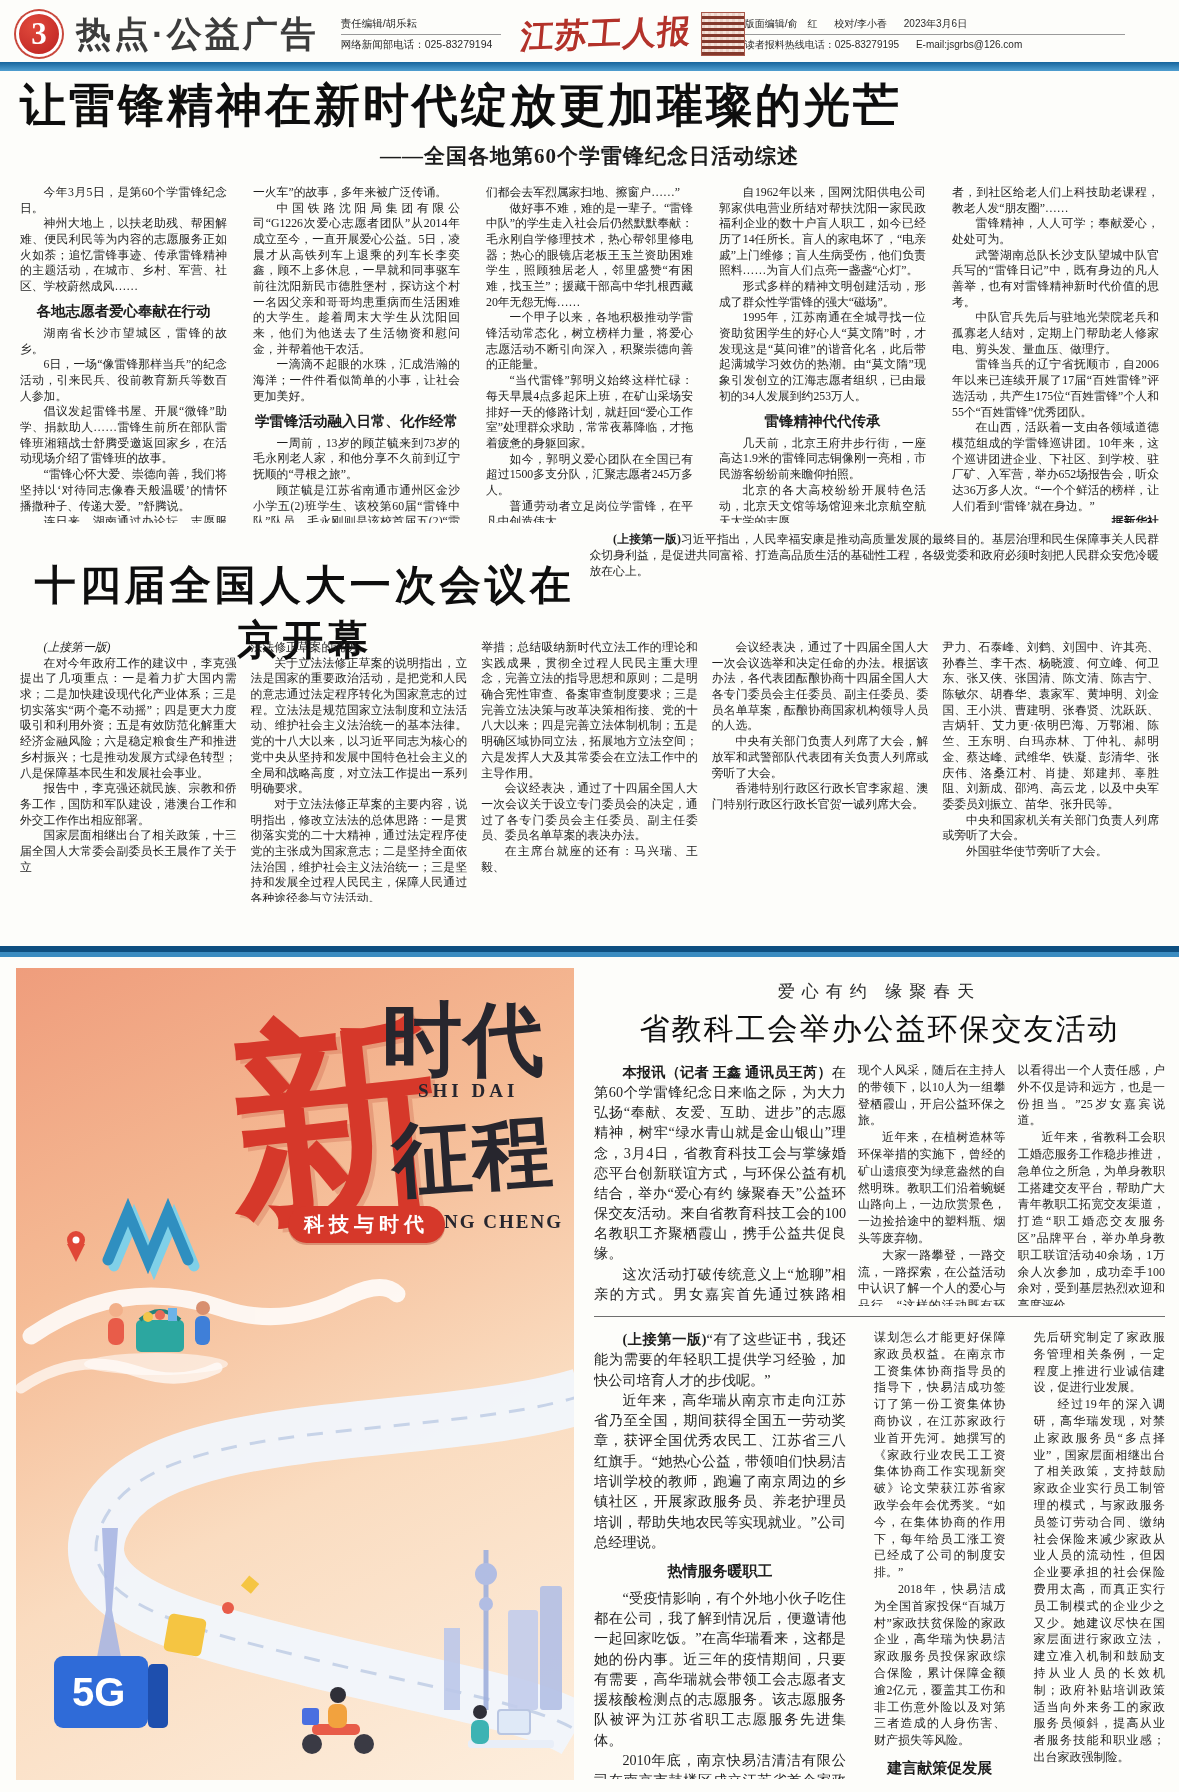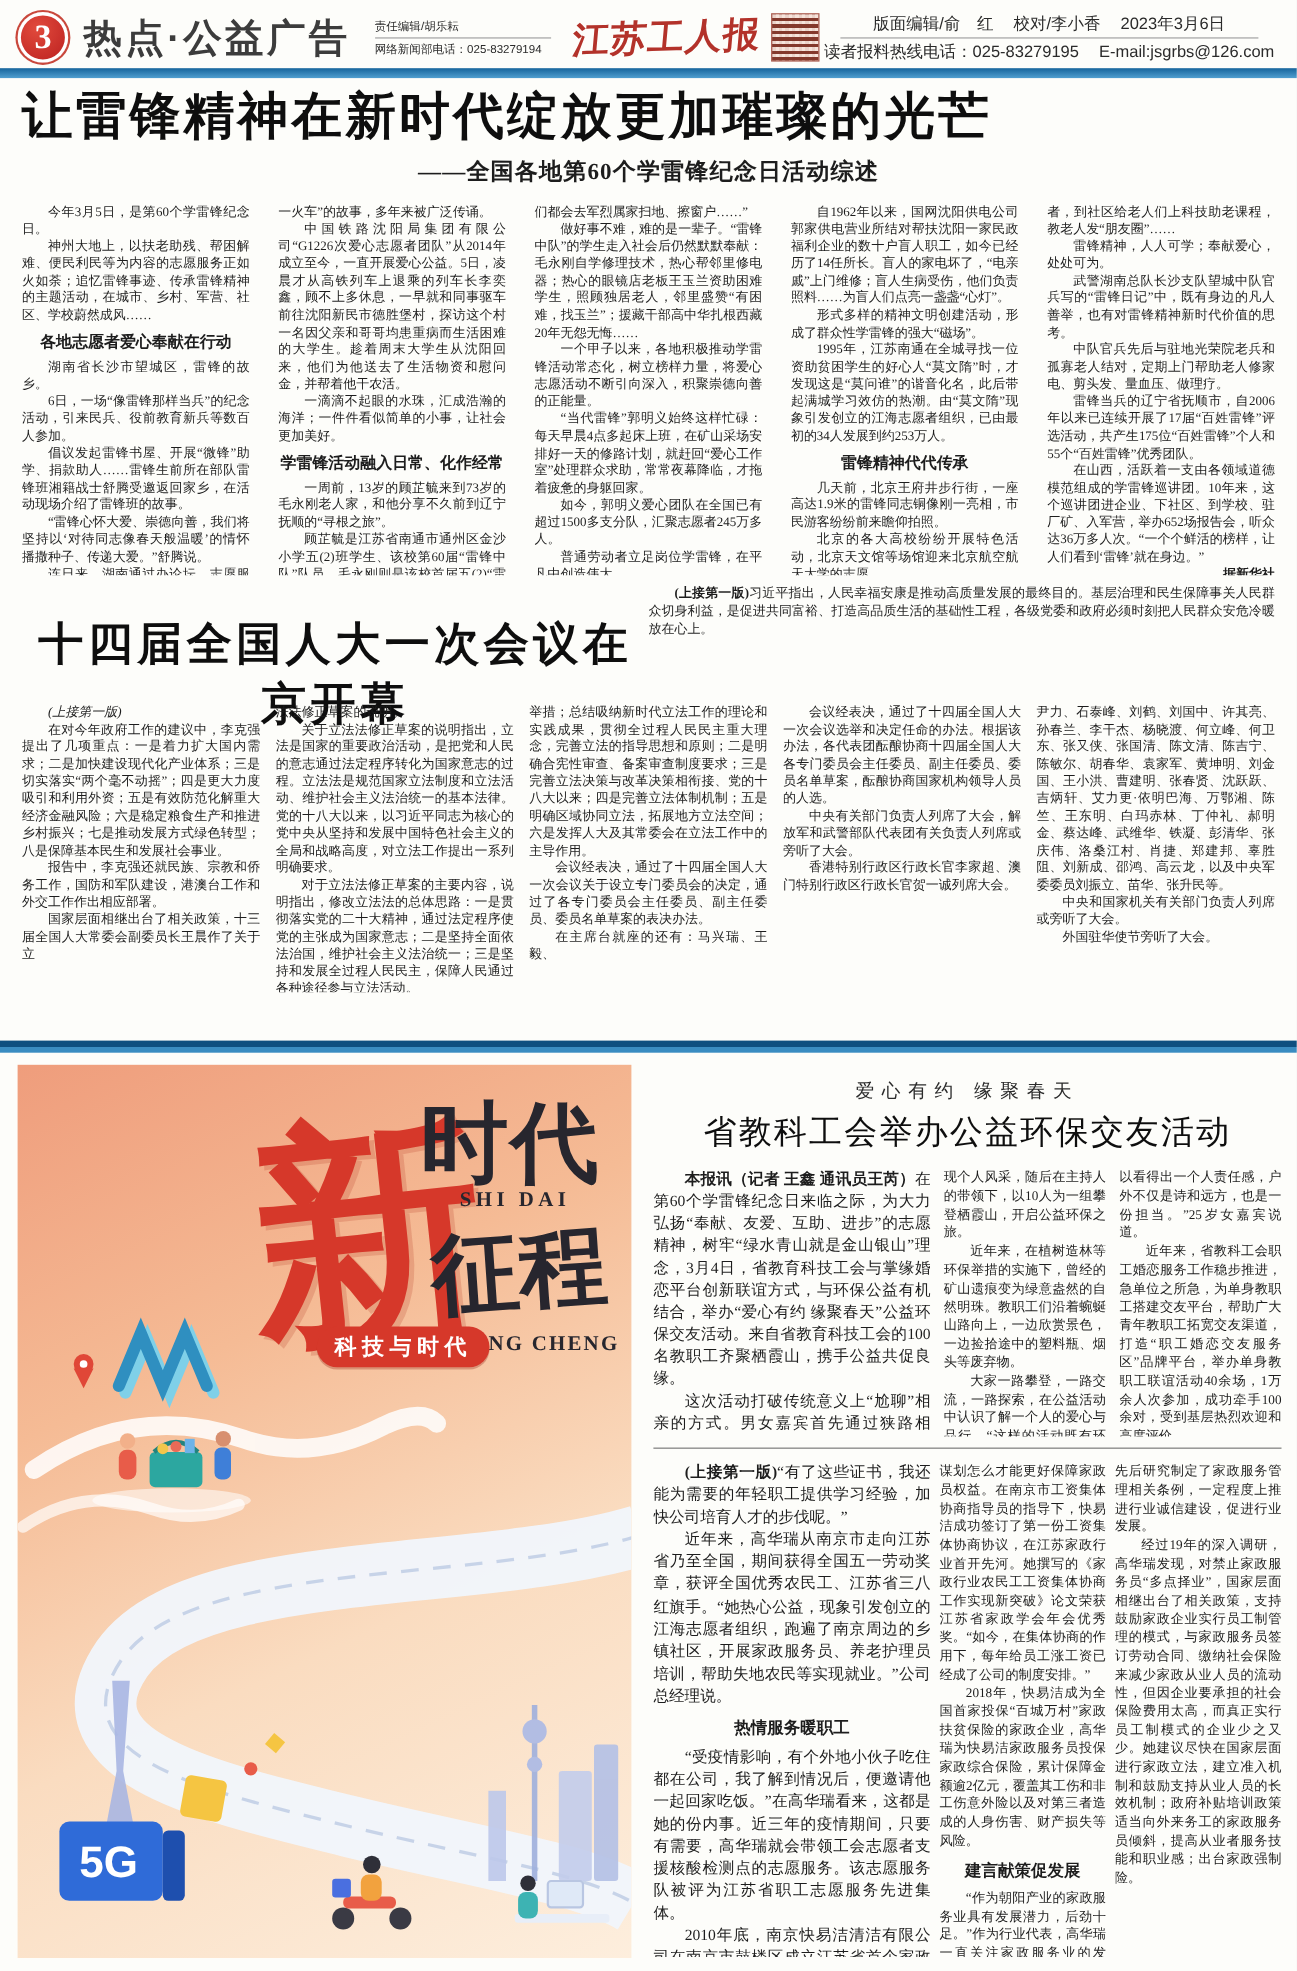--- a/index.html
+++ b/index.html
@@ -16,21 +16,21 @@
              color:#3c3c3c;letter-spacing:3px;margin-left:14px;white-space:nowrap;}
   .edblock{margin-left:22px;font-size:10.5px;color:#2a2a2a;font-family:"Liberation Sans",sans-serif;width:160px;}
   .edblock .l1{padding-bottom:3px;border-bottom:1px solid #9a9a9a;}
   .edblock .l2{padding-top:3px;}
   .masthead{margin-left:20px;font-size:33px;font-weight:bold;color:#b3322a;white-space:nowrap;
             transform:skewX(-7deg) rotate(-2deg);letter-spacing:1px;}
   .qr{width:44px;height:44px;margin-left:10px;border:1px solid #a9584a;
       background:
         repeating-linear-gradient(0deg,#84392c 0 3px,rgba(246,228,219,.9) 3px 6px),
         repeating-linear-gradient(90deg,#84392c 0 3px,#f6e4db 3px 6px);}
-  .hdrinfo{flex:1;text-align:center;font-size:15px;color:#2a2a2a;font-family:"Liberation Sans",sans-serif;}
+  .hdrinfo{flex:1;text-align:left;font-size:10px;color:#2a2a2a;font-family:"Liberation Sans",sans-serif;}
   .hdrinfo .l1{padding-bottom:3px;border-bottom:1px solid #9a9a9a;display:inline-block;min-width:380px;}
   .hdrinfo .l2{padding-top:3px;}
   .hdrinfo b{font-weight:normal;margin-left:14px;}
   .bluebar{position:absolute;top:62px;left:0;right:0;height:9px;background:linear-gradient(180deg,#16649c,#509fd0);}
 
   
   .col{text-align:justify;overflow:hidden;}
   .col p{text-indent:2em;}
   .col p.cont{text-indent:0;}
   .col p.attr{text-align:right;text-indent:0;font-weight:bold;}
@@ -78,21 +78,21 @@
   
   .bright{flex:1;}
   .kicker{font-family:"Liberation Sans",sans-serif;font-size:17px;letter-spacing:7px;text-align:center;
           color:#2b2b2b;margin-top:12px;}
   .a3head{font-family:"Liberation Sans","DejaVu Sans",sans-serif;font-size:30px;font-weight:400;
           text-align:center;letter-spacing:2px;margin-top:6px;color:#0e0e0e;}
   .cols3{display:flex;gap:12px;margin-top:12px;height:244px;}
   .cols3 .col:first-child{width:252px;flex:none;font-size:14.2px;line-height:1.42;}
   .cols3 .col{flex:1;font-size:12px;line-height:1.4;}
   .rule{border-top:1px solid #6f6f6f;margin-top:10px;}
-  .cols4{display:flex;gap:8px;margin-top:12px;height:450px;}
+  .cols4{display:flex;gap:28px;margin-top:12px;height:450px;}
   .cols4 .col:first-child{width:252px;flex:none;font-size:14.2px;line-height:1.43;}
   .cols4 .col{flex:1;font-size:12px;line-height:1.4;}
   .bright h3{font-size:15px;margin:8px 0 6px;}
 </style>
 </head>
 <body>
 
 <div class="page">
 
   <div class="hdr">
@@ -303,21 +303,21 @@
           </div>
           <div class="col">
             <p class="cont">以看得出一个人责任感，户外不仅是诗和远方，也是一份担当。”25岁女嘉宾说道。</p>
             <p>近年来，省教科工会职工婚恋服务工作稳步推进，急单位之所急，为单身教职工搭建交友平台，帮助广大青年教职工拓宽交友渠道，打造“职工婚恋交友服务区”品牌平台，举办单身教职工联谊活动40余场，1万余人次参加，成功牵手100余对，受到基层热烈欢迎和高度评价。</p>
           </div>
         </div>
       <div class="rule"></div>
       <div class="cols4">
           <div class="col">
             <p><b>(上接第一版)</b>“有了这些证书，我还能为需要的年轻职工提供学习经验，加快公司培育人才的步伐呢。”</p>
-            <p>近年来，高华瑞从南京市走向江苏省乃至全国，期间获得全国五一劳动奖章，获评全国优秀农民工、江苏省三八红旗手。“她热心公益，现象引发创立的江海志愿者组织，跑遍了南京周边的乡镇社区，开展家政服务员、养老护理员培训，帮助失地农民等实现就业。”公司总经理说。</p>
+            <p>近年来，高华瑞从南京市走向江苏省乃至全国，期间获得全国五一劳动奖章，获评全国优秀农民工、江苏省三八红旗手。“她热心公益，带领咱们快易洁培训学校的教师，跑遍了南京周边的乡镇社区，开展家政服务员、养老护理员培训，帮助失地农民等实现就业。”公司总经理说。</p>
             <h3>热情服务暖职工</h3>
             <p>“受疫情影响，有个外地小伙子吃住都在公司，我了解到情况后，便邀请他一起回家吃饭。”在高华瑞看来，这都是她的份内事。近三年的疫情期间，只要有需要，高华瑞就会带领工会志愿者支援核酸检测点的志愿服务。该志愿服务队被评为江苏省职工志愿服务先进集体。</p>
             <p>2010年底，南京快易洁清洁有限公司在南京市鼓楼区成立江苏省首个家政行业企业工会，高华瑞当选工会主席，她立志做家政服务员们最贴心的“娘家人”。</p>
           </div>
           <div class="col">
             <p class="cont">谋划怎么才能更好保障家政员权益。在南京市工资集体协商指导员的指导下，快易洁成功签订了第一份工资集体协商协议，在江苏家政行业首开先河。她撰写的《家政行业农民工工资集体协商工作实现新突破》论文荣获江苏省家政学会年会优秀奖。“如今，在集体协商的作用下，每年给员工涨工资已经成了公司的制度安排。”</p>
             <p>2018年，快易洁成为全国首家投保“百城万村”家政扶贫保险的家政企业，高华瑞为快易洁家政服务员投保家政综合保险，累计保障金额逾2亿元，覆盖其工伤和非工伤意外险以及对第三者造成的人身伤害、财产损失等风险。</p>
             <h3>建言献策促发展</h3>
             <p>“作为朝阳产业的家政服务业具有发展潜力，后劲十足。”作为行业代表，高华瑞一直关注家政服务业的发展。</p>
           </div>

